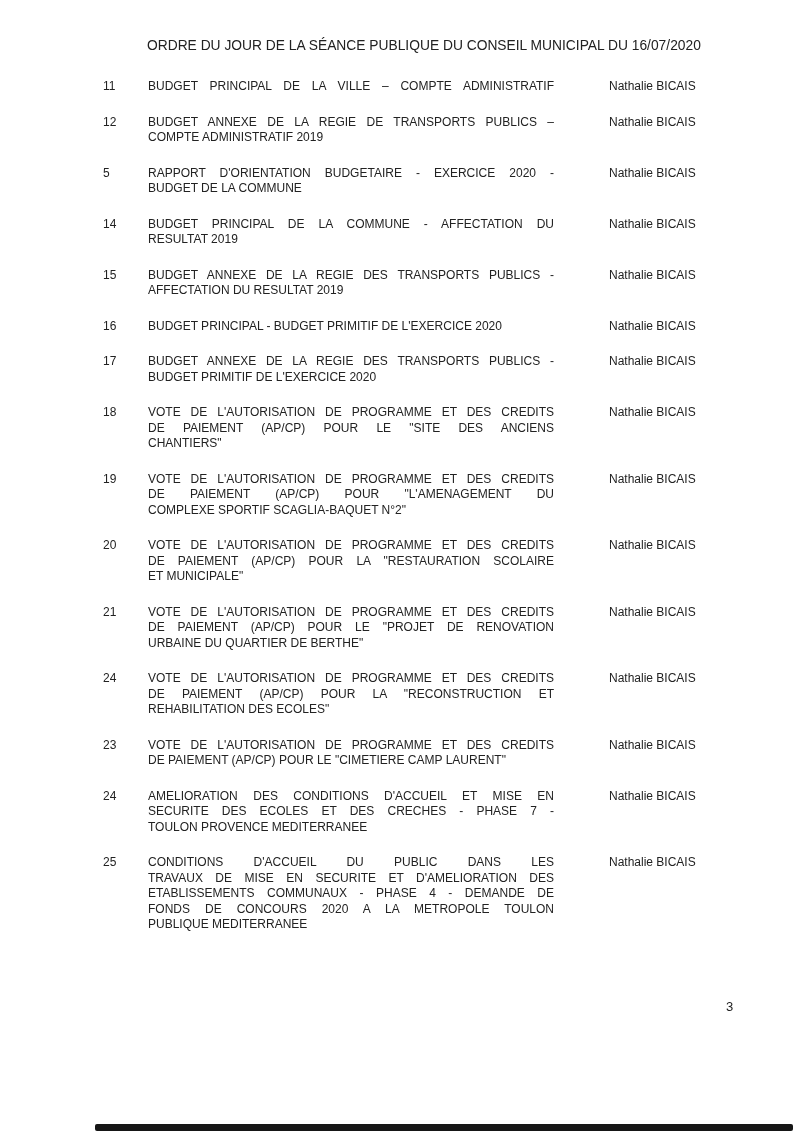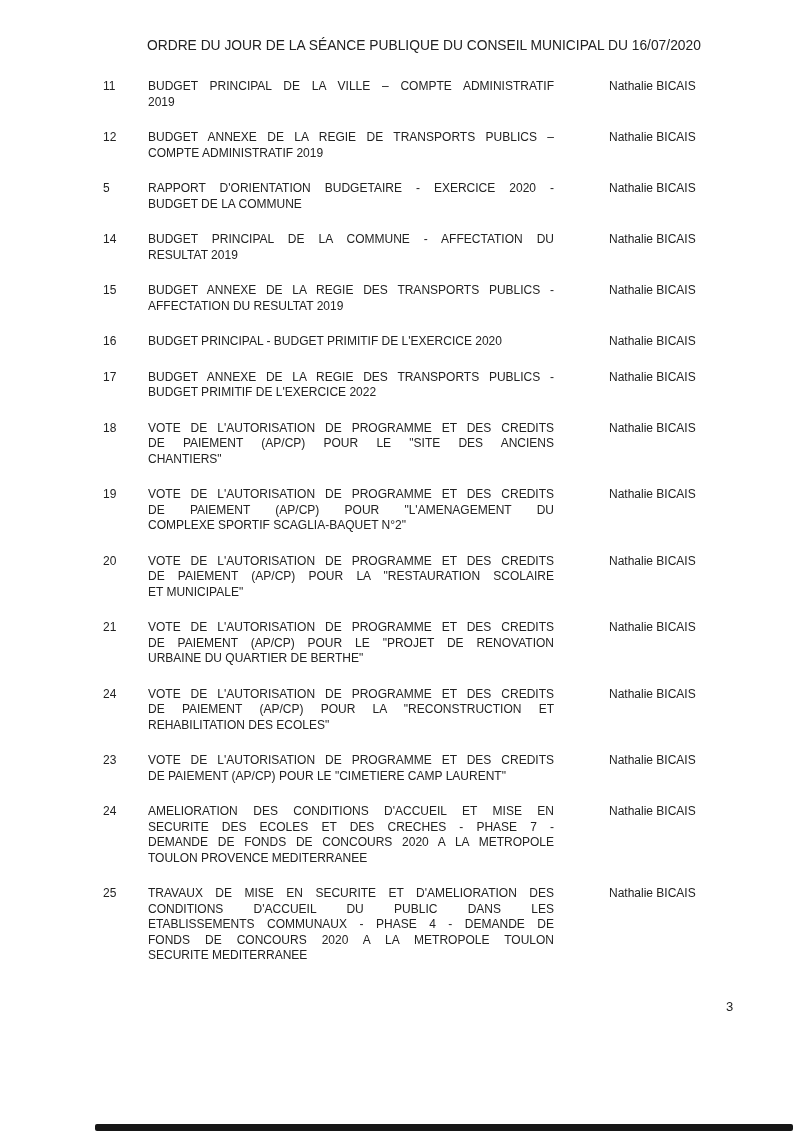--- a/index.html
+++ b/index.html
@@ -81,21 +81,20 @@
 <body>
 
 <div class="page">
   <div class="title">ORDRE DU JOUR DE LA SÉANCE PUBLIQUE DU CONSEIL MUNICIPAL DU 16/07/2020</div>
 
   <div class="items">
       <div class="item">
         <div class="num">11</div>
         <div class="text">
           <div class="ln">BUDGET PRINCIPAL DE LA VILLE – COMPTE ADMINISTRATIF</div>
-          <div class="ln last">2019</div>
         </div>
         <div class="rap">Nathalie BICAIS</div>
       </div>
       <div class="item">
         <div class="num">12</div>
         <div class="text">
           <div class="ln">BUDGET ANNEXE DE LA REGIE DE TRANSPORTS PUBLICS –</div>
           <div class="ln last">COMPTE ADMINISTRATIF 2019</div>
         </div>
         <div class="rap">Nathalie BICAIS</div>
@@ -128,21 +127,21 @@
         <div class="num">16</div>
         <div class="text">
           <div class="ln last">BUDGET PRINCIPAL - BUDGET PRIMITIF DE L'EXERCICE 2020</div>
         </div>
         <div class="rap">Nathalie BICAIS</div>
       </div>
       <div class="item">
         <div class="num">17</div>
         <div class="text">
           <div class="ln">BUDGET ANNEXE DE LA REGIE DES TRANSPORTS PUBLICS -</div>
-          <div class="ln last">BUDGET PRIMITIF DE L'EXERCICE 2022</div>
+          <div class="ln last">BUDGET PRIMITIF DE L'EXERCICE 2020</div>
         </div>
         <div class="rap">Nathalie BICAIS</div>
       </div>
       <div class="item">
         <div class="num">18</div>
         <div class="text">
           <div class="ln">VOTE DE L'AUTORISATION DE PROGRAMME ET DES CREDITS</div>
           <div class="ln">DE PAIEMENT (AP/CP) POUR LE "SITE DES ANCIENS</div>
           <div class="ln last">CHANTIERS"</div>
         </div>
@@ -190,33 +189,32 @@
           <div class="ln">VOTE DE L'AUTORISATION DE PROGRAMME ET DES CREDITS</div>
           <div class="ln last">DE PAIEMENT (AP/CP) POUR LE "CIMETIERE CAMP LAURENT"</div>
         </div>
         <div class="rap">Nathalie BICAIS</div>
       </div>
       <div class="item">
         <div class="num">24</div>
         <div class="text">
           <div class="ln">AMELIORATION DES CONDITIONS D'ACCUEIL ET MISE EN</div>
           <div class="ln">SECURITE DES ECOLES ET DES CRECHES - PHASE 7 -</div>
-          <div class="ln">DEMANDE DE FONDS DE CONCOURS 2020 A LA METROPOLE</div>
           <div class="ln last">TOULON PROVENCE MEDITERRANEE</div>
         </div>
         <div class="rap">Nathalie BICAIS</div>
       </div>
       <div class="item">
         <div class="num">25</div>
         <div class="text">
+          <div class="ln">CONDITIONS D'ACCUEIL DU PUBLIC DANS LES</div>
           <div class="ln">TRAVAUX DE MISE EN SECURITE ET D'AMELIORATION DES</div>
-          <div class="ln">CONDITIONS D'ACCUEIL DU PUBLIC DANS LES</div>
           <div class="ln">ETABLISSEMENTS COMMUNAUX - PHASE 4 - DEMANDE DE</div>
           <div class="ln">FONDS DE CONCOURS 2020 A LA METROPOLE TOULON</div>
-          <div class="ln last">SECURITE MEDITERRANEE</div>
+          <div class="ln last">PUBLIQUE MEDITERRANEE</div>
         </div>
         <div class="rap">Nathalie BICAIS</div>
       </div>
     </div>
 
   <div class="page-number">3</div>
 
   <div class="scan-bar"></div>
 </div>
 

